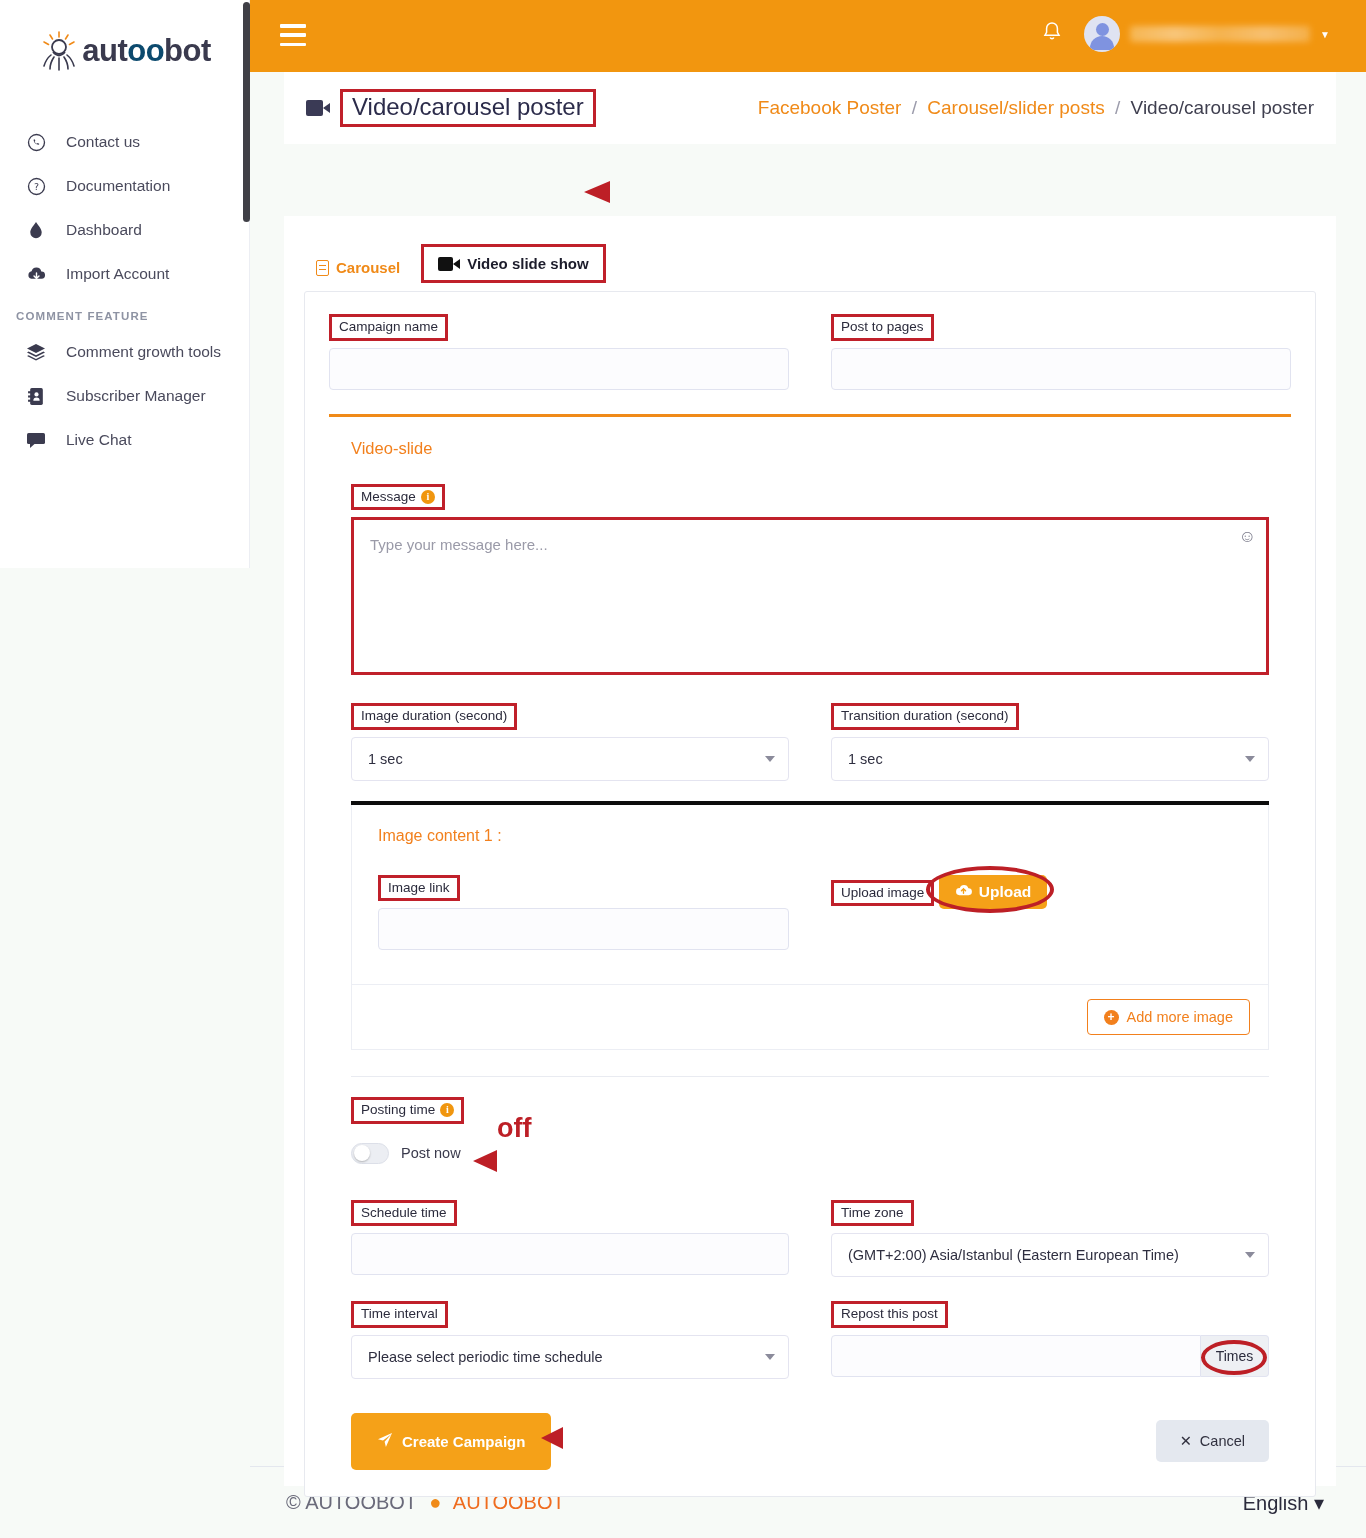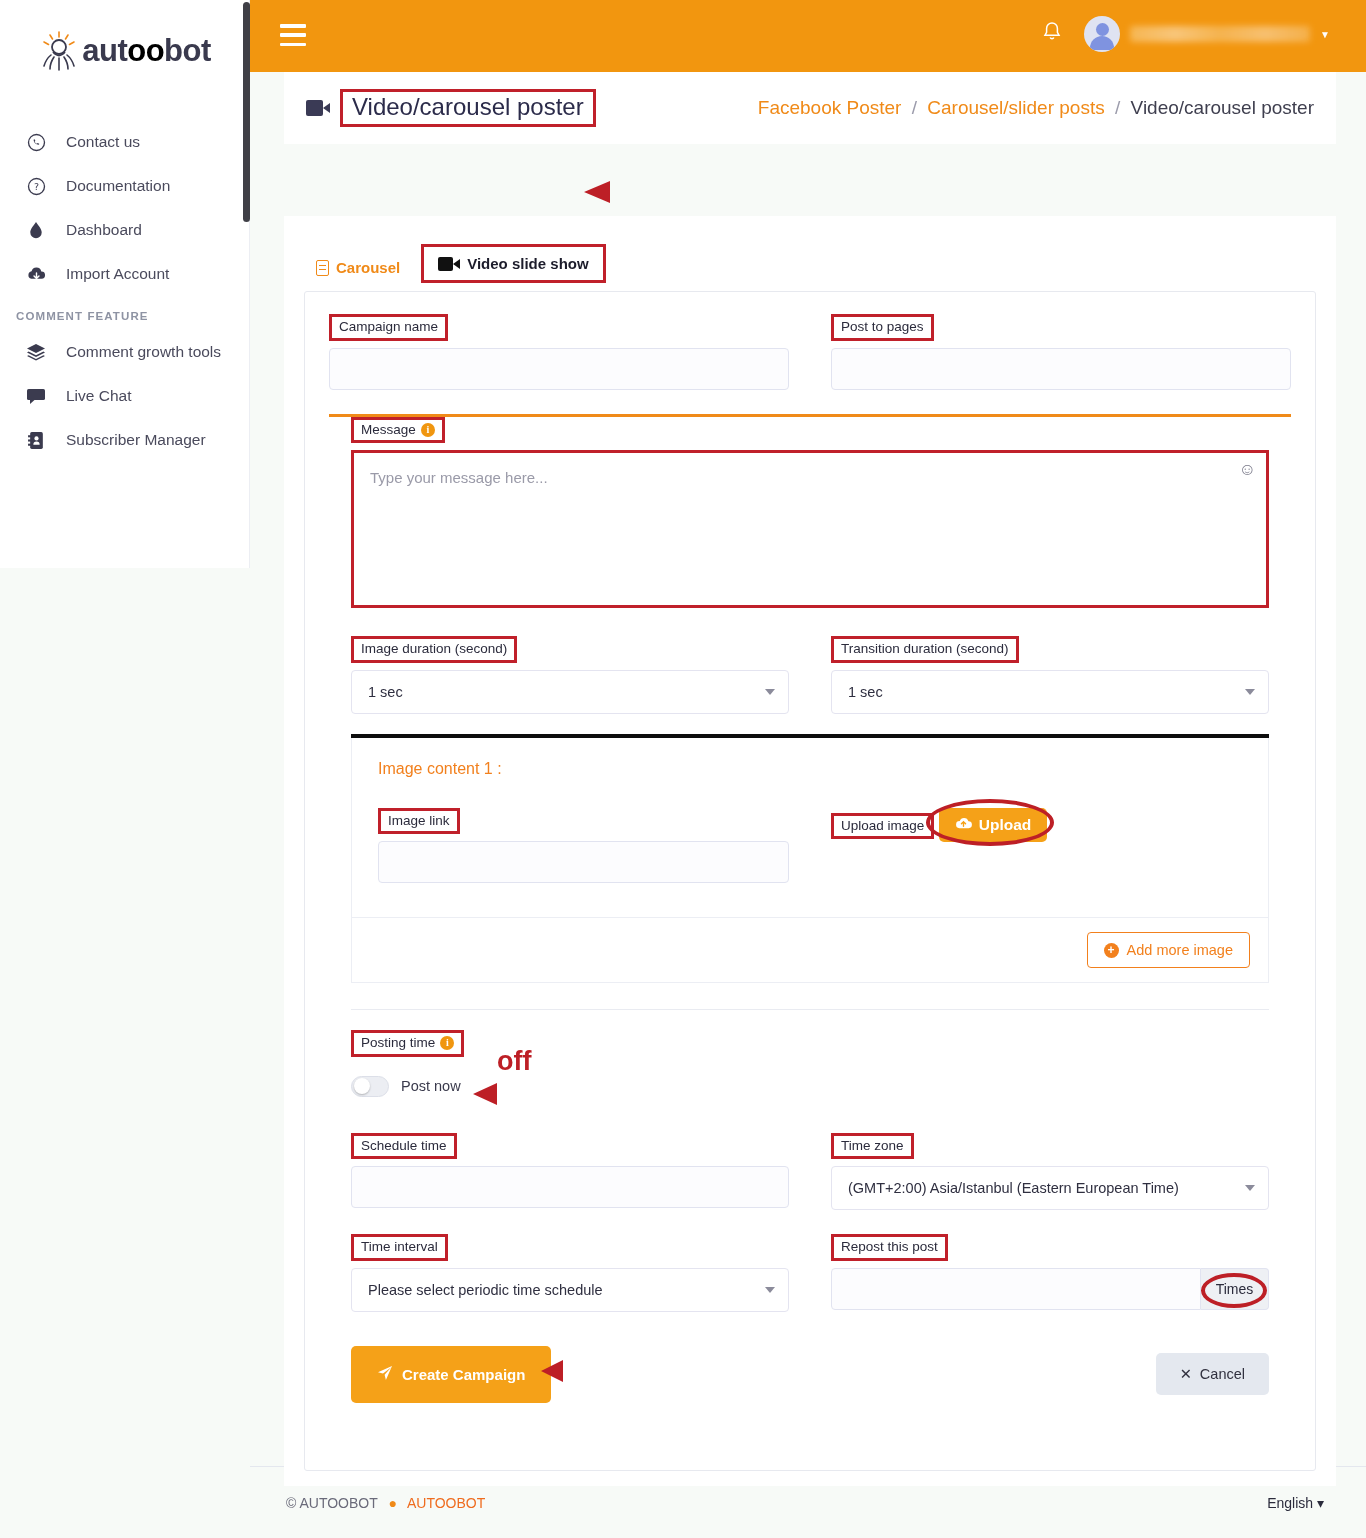--- a/index.html
+++ b/index.html
@@ -19,21 +19,21 @@
     z-index:5;
   }
   .sidebar-bg-below{
     position:absolute; left:0; top:568px; width:250px; height:970px;
     background:#f7faf7;
   }
   .brand{ padding:30px 0 0 0; text-align:center; }
   .brand-row{ display:flex; align-items:center; justify-content:center; gap:2px; }
   .logo-mark{ width:42px; height:42px; position:relative; }
   .brand-text{ font-size:31px; font-weight:700; letter-spacing:-0.5px; color:#3a3a4e; }
-  .brand-text .oo{ color:#000000;margin-top:48px; }
+  .brand-text .oo{ color:#0c4a6e;margin-top:48px; }
 
   .nav{ margin-top:48px; }
   .nav-item{
     display:flex; align-items:center; gap:18px;
     padding:11px 0 11px 24px; cursor:pointer;
     color:#4a4a5c; font-size:15.5px;
   }
   .nav-icon{ width:24px; height:22px; display:flex; align-items:center; justify-content:center; color:#3b3b4f; }
   .nav-section{
     padding:14px 0 8px 16px; font-size:11.5px; letter-spacing:1.1px;
@@ -237,21 +237,21 @@
   .off-text{
     position:absolute; font-family:"Liberation Sans", sans-serif;
     color:#bd1f26; font-size:27px; font-weight:700;
   }
 
   
   .footer{
     position:absolute; left:250px; top:1466px; width:1116px; height:72px;
     background:#f7faf7; border-top:1px solid #e4e7ee;
     display:flex; align-items:center; justify-content:space-between;
-    padding:0 42px 0 36px; font-size:14px; color:#6a6a7a;
+    padding:0 42px 0 36px; font-size:20px; color:#6a6a7a;
   }
   .footer .brandlink{ color:#ef6c1f; text-decoration:none; }
   .footer .dot{ color:#f08a18; margin:0 7px; }
   .lang{ color:#2b2b3c; cursor:pointer; }
   .page-bg{
     position:absolute; left:250px; top:72px; width:1116px; height:1394px;
     background:#f7faf7; z-index:0;
   }
   .z1{ position:relative; z-index:2; }
 </style>
@@ -332,39 +332,39 @@
             <path d="M10 1 L19 5.5 L10 10 L1 5.5z" fill="#3b3b4f"></path>
             <path d="M2.6 8.6 L10 12.3 L17.4 8.6 L19 9.4 L10 14 L1 9.4z" fill="#3b3b4f"></path>
             <path d="M2.6 12.2 L10 15.9 L17.4 12.2 L19 13 L10 17.6 L1 13z" fill="#3b3b4f"></path>
           </svg>
       </span>
       <span>Comment growth tools</span>
     </div>
 
     <div class="nav-item">
       <span class="nav-icon">
-        <svg width="20" height="18" viewBox="0 0 20 18">
-            <rect x="1" y="2" width="18" height="11" rx="1.6" fill="#3b3b4f"></rect>
-            <path d="M4 13 L4 17 L8.5 13z" fill="#3b3b4f"></path>
-          </svg>
-      </span>
-      <span>Live Chat</span>
-    </div>
-    <div class="nav-item">
-      <span class="nav-icon">
         <svg width="17" height="19" viewBox="0 0 16 18">
             <rect x="2" y="1" width="12" height="16" rx="1.5" fill="#3b3b4f"></rect>
             <rect x="0" y="4" width="3" height="2" fill="#3b3b4f"></rect>
             <rect x="0" y="8" width="3" height="2" fill="#3b3b4f"></rect>
             <rect x="0" y="12" width="3" height="2" fill="#3b3b4f"></rect>
             <circle cx="8" cy="7" r="2" fill="#fff"></circle>
             <path d="M5 13 a3 3 0 0 1 6 0z" fill="#fff"></path>
           </svg>
       </span>
       <span>Subscriber Manager</span>
+    </div>
+    <div class="nav-item">
+      <span class="nav-icon">
+        <svg width="20" height="18" viewBox="0 0 20 18">
+            <rect x="1" y="2" width="18" height="11" rx="1.6" fill="#3b3b4f"></rect>
+            <path d="M4 13 L4 17 L8.5 13z" fill="#3b3b4f"></path>
+          </svg>
+      </span>
+      <span>Live Chat</span>
     </div>
   </div>
 </div>
 <div class="sb-scroll"></div>
 
 <div class="topbar">
   <div class="hamburger">
     <span></span>
       <span></span>
       <span></span>
@@ -431,20 +431,21 @@
         <div class="lbl">Campaign name</div>
         <input class="inp" value="" placeholder="" style="">
       </div>
       <div class="col">
         <div class="lbl">Post to pages</div>
         <input class="inp" value="" placeholder="" style="">
       </div>
     </div>
 
     <div class="divider-orange"></div>
+    <div class="section-title">Video-slide</div>
 
     <div style="margin:0 22px;">
       <div class="lbl">
         <span>Message</span><span class="ibadge">i</span>
       </div>
       <div class="msg-wrap">
         <textarea class="msg-box" placeholder="Type your message here..." style=""></textarea>
         <span class="emoji">☺</span>
       </div>
     </div>

